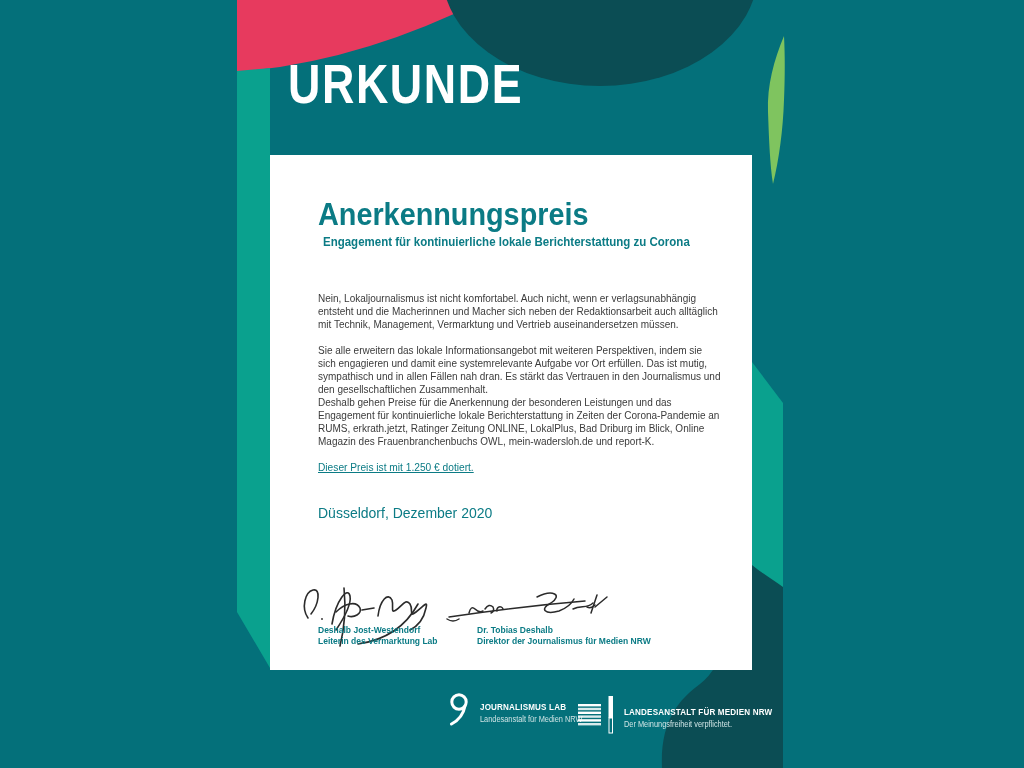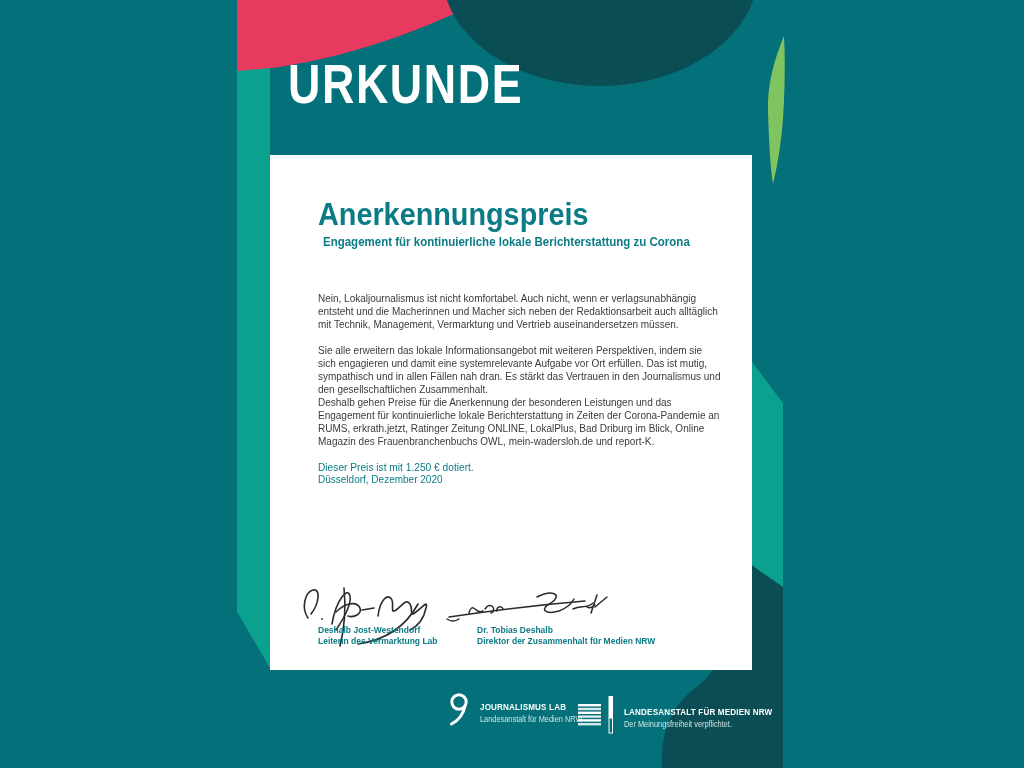--- a/index.html
+++ b/index.html
@@ -22,22 +22,22 @@
 
   
   #panel{position:absolute;left:270px;top:155px;width:482px;height:515px;background:#fff;}
   #panel-inner{position:absolute;left:48px;top:43px;width:404px;}
   #cert-heading{color:var(--accent,#0b7b85);font-size:32px;font-weight:bold;line-height:1;margin:0;text-decoration:underline;}
   #cert-subheading{color:var(--accent,#0b7b85);font-size:12.5px;font-weight:bold;margin-top:5px;text-align:right;}
   #cert-recipient{color:var(--accent,#0b7b85);font-size:17px;margin-top:31px;}
   .bodytext{color:#3b3b3b;font-size:10px;line-height:13px;margin:0;}
   #para-1a{margin-top:43px;}
   #para-2{margin-top:13px;}
-  #prize-note{color:var(--accent,#0b7b85);font-size:10.2px;line-height:13px;margin-top:13px;}
-  #date-line{color:var(--accent,#0b7b85);font-size:10px;}
+  #prize-note{color:var(--accent,#0b7b85);font-size:10.2px;line-height:13px;margin-top:13px;text-decoration:underline;}
+  #date-line{color:var(--accent,#0b7b85);font-size:14px;margin-top:31px;}
 
   .sig-svg{position:absolute;}
   .sig-caption{position:absolute;color:var(--accent,#0b7b85);font-size:8.5px;font-weight:bold;
                line-height:11px;white-space:nowrap;}
   #sig-svg-left{left:28px;top:423px;}
   #sig-cap-left{left:48px;top:470px;}
   #sig-svg-right{left:175px;top:432px;}
   #sig-cap-right{left:207px;top:470px;}
 
   
@@ -107,21 +107,21 @@
       <path d="M40,22 q4,-6 8,-2 q2,4 -2,6"></path>
       <path d="M52,24 a3,3 0 1 1 6,-2"></path>
       <path d="M92,10 C108,2 118,8 106,16 C94,22 100,28 114,24 C122,21 127,16 129,12"></path>
       <path d="M128,22 C136,18 142,22 148,16"></path>
       <path d="M142,20 q4,2 8,-2"></path>
       <path d="M152,8 L146,26"></path>
       <path d="M150,20 L162,10"></path>
     </svg>
     <div id="sig-cap-right" class="sig-caption">
       <div>Dr. Tobias Deshalb</div>
-      <div>Direktor der Zusammenhalt für Medien NRW</div>
+      <div>Direktor der Journalismus für Medien NRW</div>
     </div>
   </div>
 
   <div id="logo-jlab" class="logo">
     <svg width="24" height="34" viewBox="0 0 24 34" fill="none" stroke="#fff" stroke-width="3" stroke-linecap="round">
       <circle cx="11" cy="10" r="7.2"></circle>
       <path d="M17,14 C15.5,22 11,28 3.5,32"></path>
     </svg>
     <div class="logo-text">
       <div class="logo-title"><span class="cond">JOURNALISMUS LAB</span></div>

